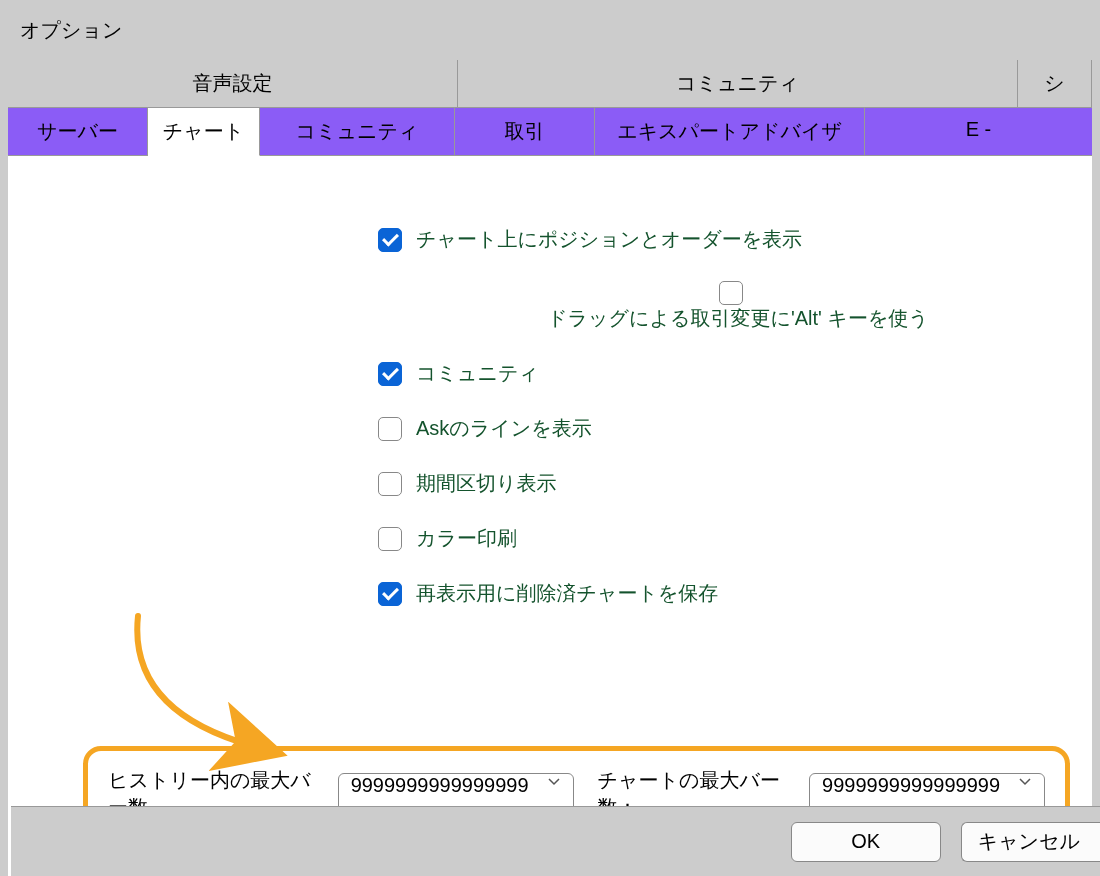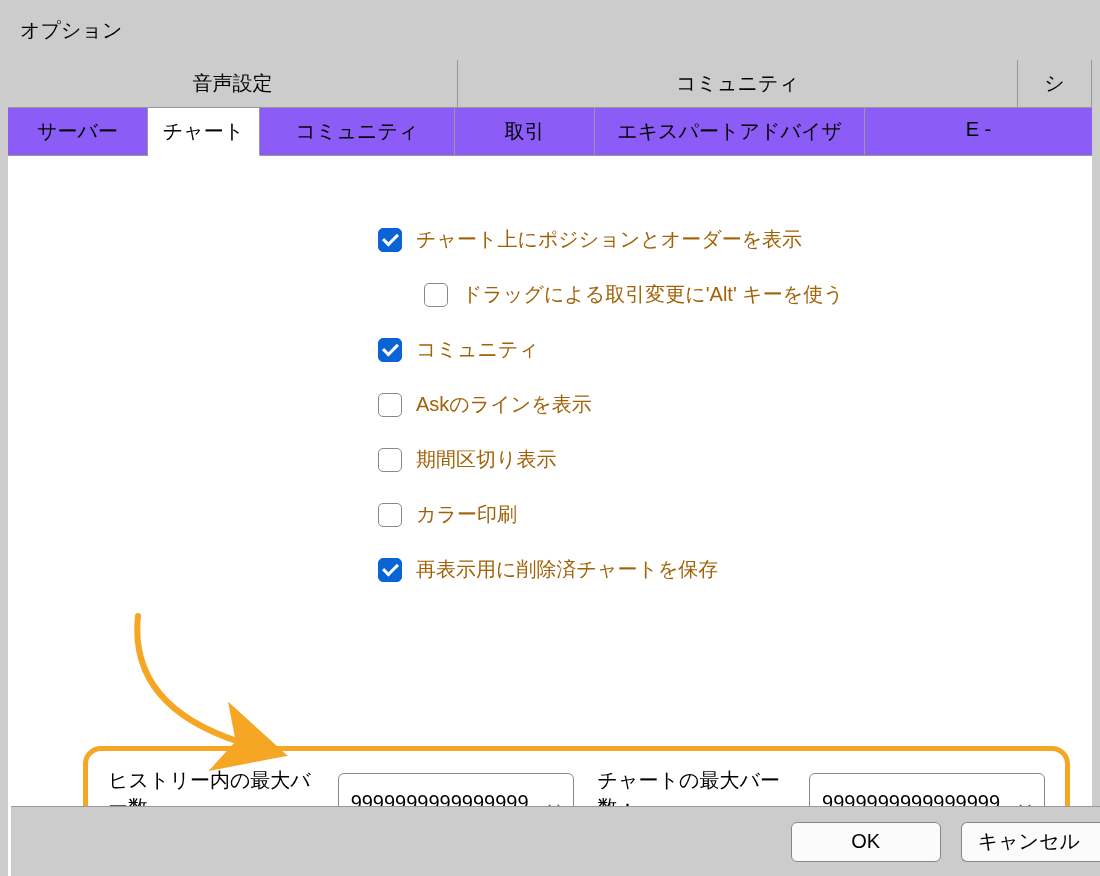--- a/index.html
+++ b/index.html
@@ -79,24 +79,25 @@
       border-bottom: 1px solid #fff;
     }
     .options-area {
       padding-left: 330px;
     }
     .opt-row {
       display: flex;
       align-items: center;
       margin-bottom: 28px;
       font-size: 20px;
-      color: #a16207;
+      color: #14532d;
     }
     .opt-row.indent {
       padding-left: 46px;
+      flex-direction: column;
     }
     .checkbox {
       width: 24px;
       height: 24px;
       border: 1.5px solid #888;
       border-radius: 5px;
       margin-right: 14px;
       display: inline-flex;
       align-items: center;
       justify-content: center;
@@ -132,21 +133,21 @@
     }
     .hb-label {
       font-size: 20px;
       color: #000;
     }
     .combo {
       height: 42px;
       border: 1px solid #888;
       border-radius: 6px;
       display: flex;
-      align-items: flex-end;
+      align-items: flex-start;
       padding: 0 12px;
       font-size: 20px;
       background: #fff;
       cursor: pointer;
       gap: 12px;
     }
     .combo .chev {
       margin-left: 6px;
     }
     .chev svg { display: block; }

